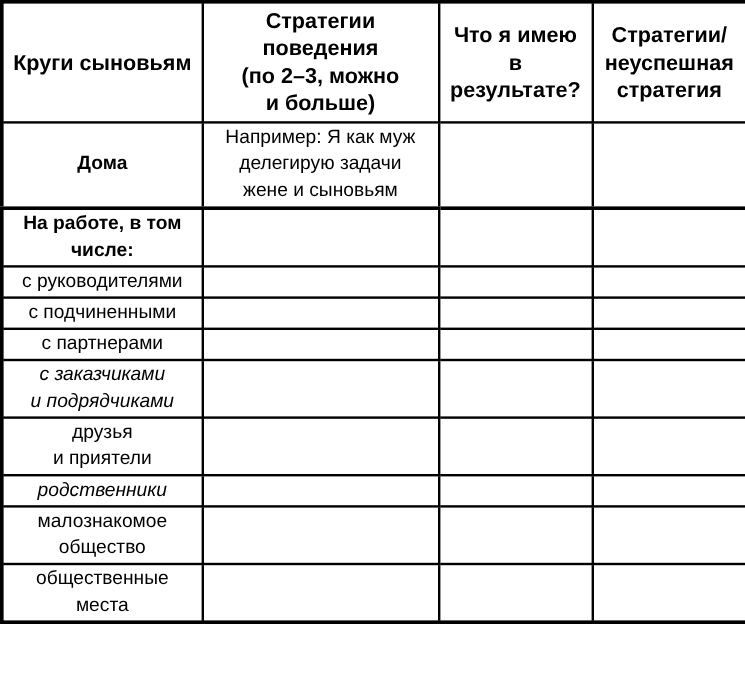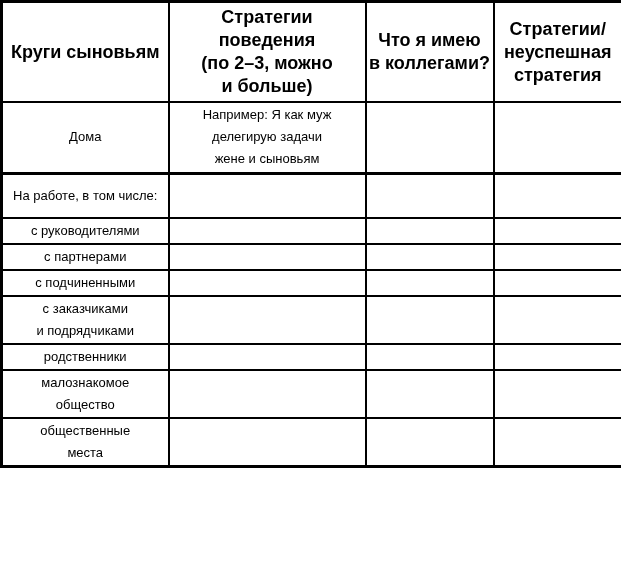--- a/index.html
+++ b/index.html
@@ -18,48 +18,48 @@
     table-layout: fixed;
     width: 621px;
     margin: 0;
   }
   .worksheet th, .worksheet td {
     border: 2px solid #000000;
     padding: 1px 2px;
     text-align: center;
     vertical-align: middle;
     white-space: pre-line;
-    font-size: 13px;
+    font-size: 16px;
     line-height: 22px;
     overflow: hidden;
   }
   
   table.worksheet {
     border: 3px solid #000000;
   }
   .worksheet tr.section-start th, .worksheet tr.section-start td {
     border-top: 3px solid #000000;
   }
   .worksheet thead th {
     font-weight: bold;
     font-size: 18px;
     line-height: 23px;
     height: 96px;
     border-bottom: 2px solid #000000;
   }
-  .bold { font-weight: normal; }
+  .bold { font-weight: bold; }
   .top-align { vertical-align: top; }
   
   .r-home      { height: 71px; }
   .r-work      { height: 45px; }
   .r-single    { height: 25px; }
-  .r-clients   { height: 36px; }
+  .r-clients   { height: 36px; font-style: italic; }
   .r-outside   { height: 45px; }
   .r-friends   { height: 46px; }
-  .r-relatives { height: 23px; }
+  .r-relatives { height: 23px; font-style: italic; }
   .r-strangers { height: 46px; }
   .r-public    { height: 46px; }
 </style>
 </head>
 <body>
 
 <table class="worksheet">
   <colgroup>
     <col style="width:167px">
     <col style="width:197px">
@@ -67,21 +67,21 @@
     <col style="width:129px">
   </colgroup>
   <thead>
     <tr>
       <th>Круги сыновьям</th>
       <th>Стратегии
 поведения
 (по 2–3, можно
 и больше)</th>
       <th>Что я имею
-в коллегами?</th>
+в результате?</th>
       <th>Стратегии/
 неуспешная
 стратегия</th>
     </tr>
   </thead>
   <tbody>
     <tr class="r-home">
       <td class="bold top-align">Дома</td>
       <td class="top-align">Например: Я как муж
 делегирую задачи
@@ -95,34 +95,41 @@
       <td></td>
       <td></td>
     </tr>
     <tr class="r-single">
       <td>с руководителями</td>
       <td></td>
       <td></td>
       <td></td>
     </tr>
     <tr class="r-single">
-      <td>с партнерами</td>
+      <td>с подчиненными</td>
       <td></td>
       <td></td>
       <td></td>
     </tr>
     <tr class="r-single">
-      <td>с подчиненными</td>
+      <td>с партнерами</td>
       <td></td>
       <td></td>
       <td></td>
     </tr>
     <tr class="r-clients">
       <td>с заказчиками
 и подрядчиками</td>
+      <td></td>
+      <td></td>
+      <td></td>
+    </tr>
+    <tr class="r-friends">
+      <td>друзья
+и приятели</td>
       <td></td>
       <td></td>
       <td></td>
     </tr>
     <tr class="r-relatives">
       <td>родственники</td>
       <td></td>
       <td></td>
       <td></td>
     </tr>

